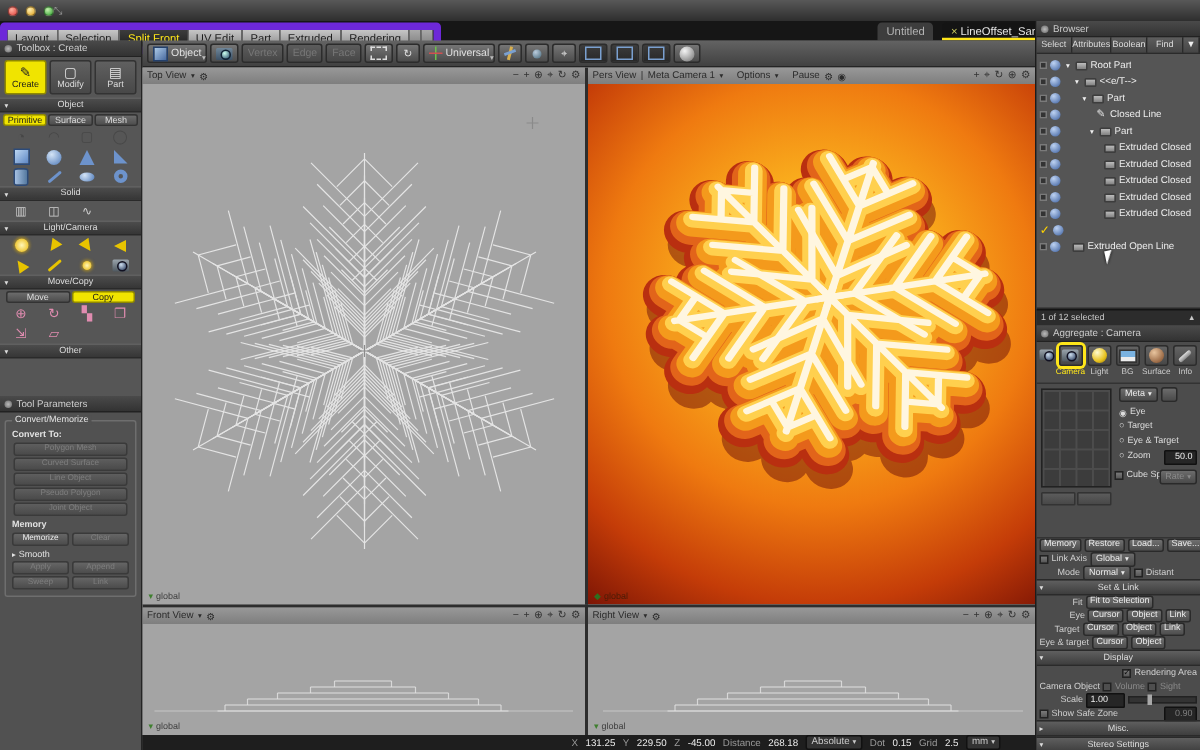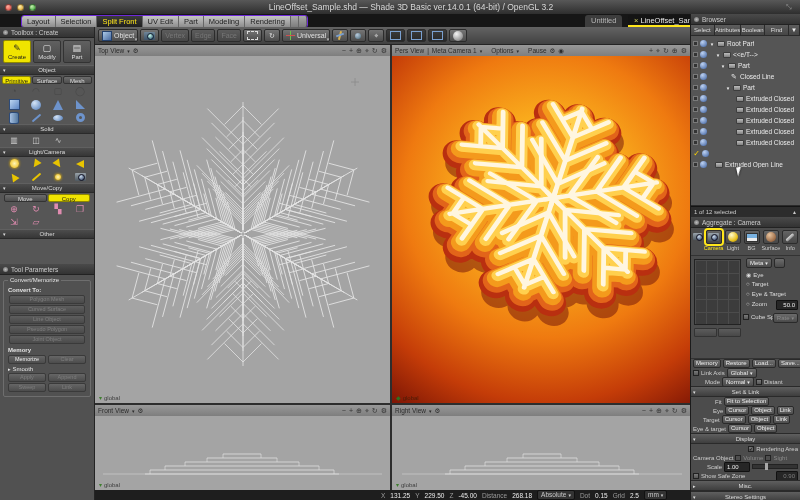--- a/index.html
+++ b/index.html
@@ -12,21 +12,21 @@
     display:flex;align-items:center}
   .tl{width:7px;height:7px;border-radius:50%;margin-left:5px;border:1px solid #0006;box-sizing:border-box}
   .tl.r{background:radial-gradient(circle at 35% 30%,#ffb0a0,#e0443e)}
   .tl.y{background:radial-gradient(circle at 35% 30%,#fff0b0,#dea123)}
   .tl.g{background:radial-gradient(circle at 35% 30%,#c8f0b0,#2fa32f)}
   .wtitle{flex:1;text-align:center;font-size:8.5px;color:#d8d8d8;white-space:nowrap;overflow:hidden}
   .wrs{width:14px;color:#999;font-size:7px}
 
   
   .tabrow{position:absolute;left:0;top:14px;width:800px;height:13px;background:#161616}
-  .ws-tabs{position:absolute;left:21px;top:1px;height:11px;display:flex;border:1px solid #6d28d9;
+  .ws-tabs{position:absolute;left:0;top:1px;height:11px;display:flex;border:5px solid #6d28d9;
     border-radius:3px;overflow:hidden}
   .wst{padding:0 5px;font-size:7.5px;line-height:11px;color:#1d1d1d;
     background:linear-gradient(#c6c6c6,#8d8d8d);border-right:1px solid #666;cursor:pointer;white-space:nowrap}
   .wst.sel{background:linear-gradient(#3c3c3c,#1f1f1f);color:#ffe61a}
   .wst.stub{width:7px;padding:0;background:linear-gradient(#a9a9a9,#7d7d7d)}
   .doct{position:absolute;top:1px;height:12px;font-size:7.5px;line-height:11px;padding:0 6px;
     border-radius:3px 3px 0 0;cursor:pointer;white-space:nowrap}
   .doct.inactive{left:585px;background:#3d3d3d;color:#b5b5b5}
   .doct.active{left:628px;background:#141414;color:#e8e8e8;border-bottom:2px solid #ffe61a;box-sizing:border-box}
   .doct .x{color:#cfcf60;margin-right:2px}
@@ -216,32 +216,31 @@
     </g>
   </defs>
 </svg>
 
 <div id="app">
 
   <div class="titlebar">
     <span class="tl r"></span>
     <span class="tl y"></span>
     <span class="tl g"></span>
-    <span class="wtitle">LineOffset_Sample.shd — Shade 3D Basic ver.14.0.1 (64-bit) / OpenGL 3.2</span>
     <span class="wrs">⤡</span>
   </div>
 
   <div class="tabrow">
     <div class="ws-tabs">
       <span class="wst">Layout</span>
       <span class="wst">Selection</span>
       <span class="wst sel">Split Front</span>
       <span class="wst">UV Edit</span>
       <span class="wst">Part</span>
-      <span class="wst">Modeling</span>
+      <span class="wst">Extruded</span>
       <span class="wst">Rendering</span>
       <span class="wst stub"></span>
       <span class="wst stub"></span>
     </div>
     <div class="doct inactive">
       <span>Untitled</span>
     </div>
     <div class="doct active">
       <span class="x">×</span><span>LineOffset_Sample.shd</span>
     </div>

